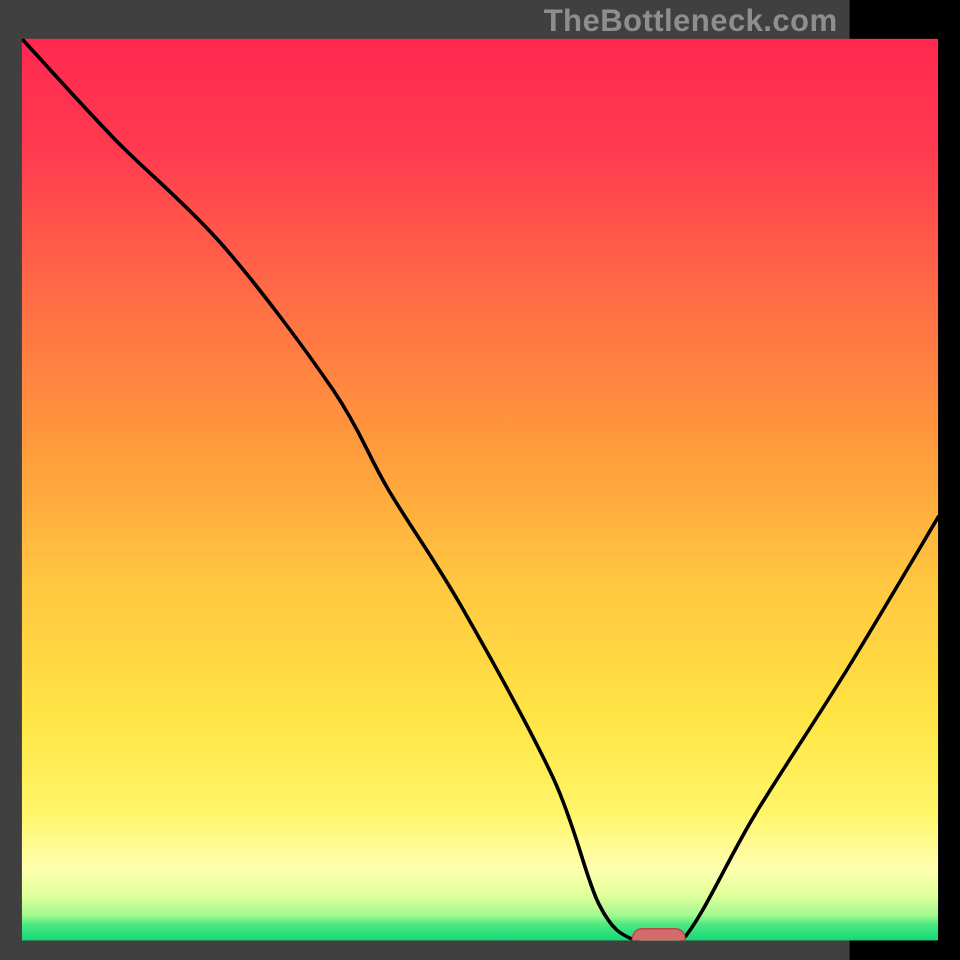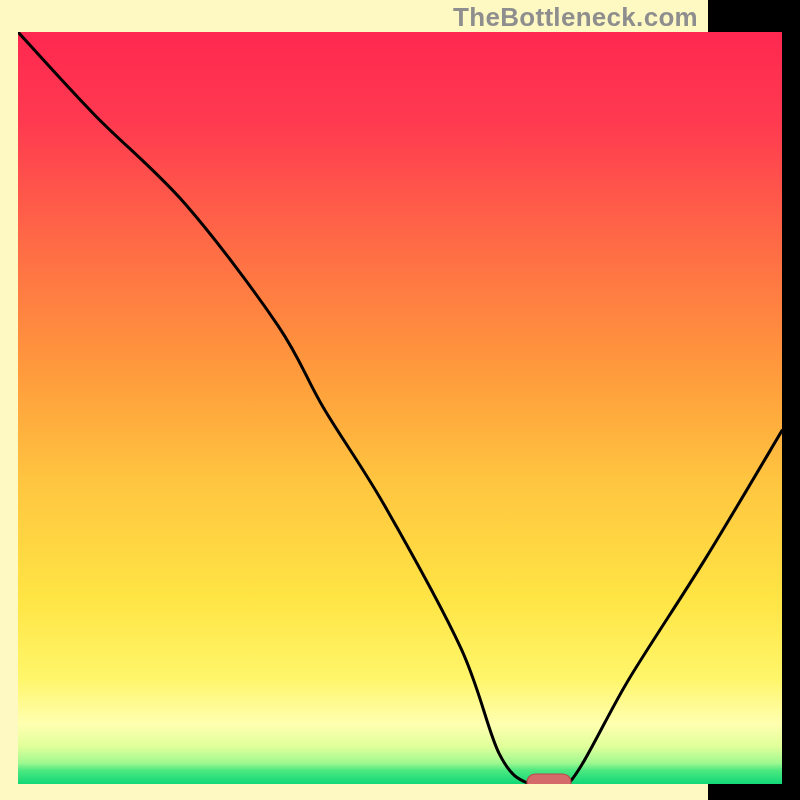--- a/index.html
+++ b/index.html
@@ -7,21 +7,21 @@
     padding: 0;
     width: 800px;
     height: 800px;
     background: #000;
     overflow: hidden;
   }
   .outer {
     position: relative;
     width: 708px;
     height: 800px;
-    background: #fef9c3;
+    background: #404040;
   }
   .watermark {
     position: absolute;
     top: 2px;
     right: 10px;
     font-family: Arial, Helvetica, sans-serif;
     font-size: 26px;
     font-weight: 600;
     color: #8e8e8e;
     letter-spacing: 0.3px;

